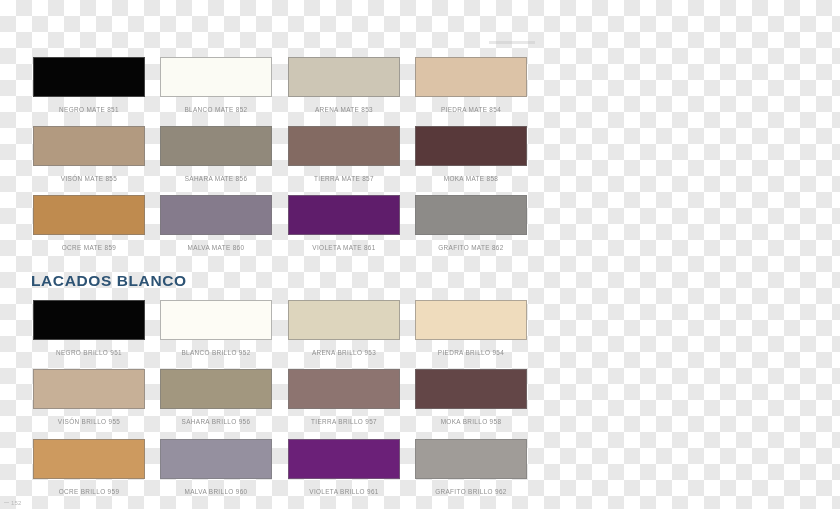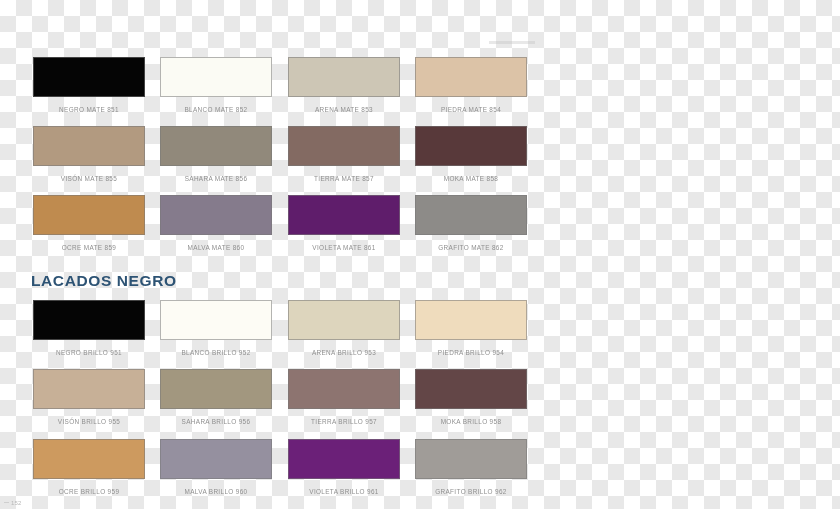--- a/index.html
+++ b/index.html
@@ -170,21 +170,21 @@
         <div class="swatch-cell col-3">
           <div class="swatch-chip" style="background-color: rgb(141, 139, 136);"></div>
           <div class="swatch-label" style="color: rgb(143, 143, 143);">GRAFITO MATE 862</div>
         </div>
       </div>
 
     </div>
 
     <div class="swatch-section">
 
-      <div class="section-heading" style="top: 272px; color: rgb(45, 83, 116);">LACADOS NEGRO</div>
+      <div class="section-heading" style="top: 272px; color: rgb(45, 83, 116);">LACADOS BLANCO</div>
 
       <div class="swatch-row" style="top:300px;">
         <div class="swatch-cell col-0">
           <div class="swatch-chip" style="background-color: rgb(5, 5, 5);"></div>
           <div class="swatch-label" style="color: rgb(143, 143, 143);">NEGRO BRILLO 951</div>
         </div>
         <div class="swatch-cell col-1">
           <div class="swatch-chip" style="background-color: rgb(253, 252, 245);"></div>
           <div class="swatch-label" style="color: rgb(143, 143, 143);">BLANCO BRILLO 952</div>
         </div>

